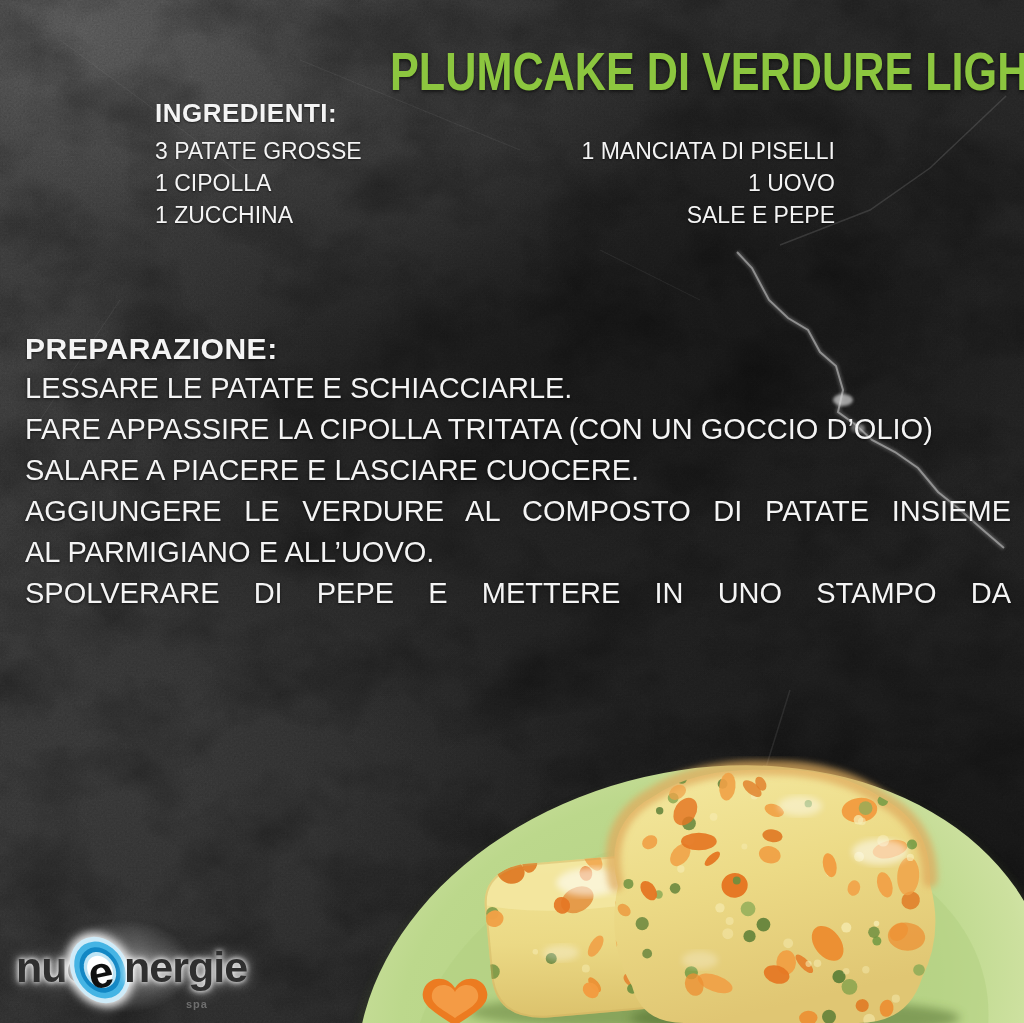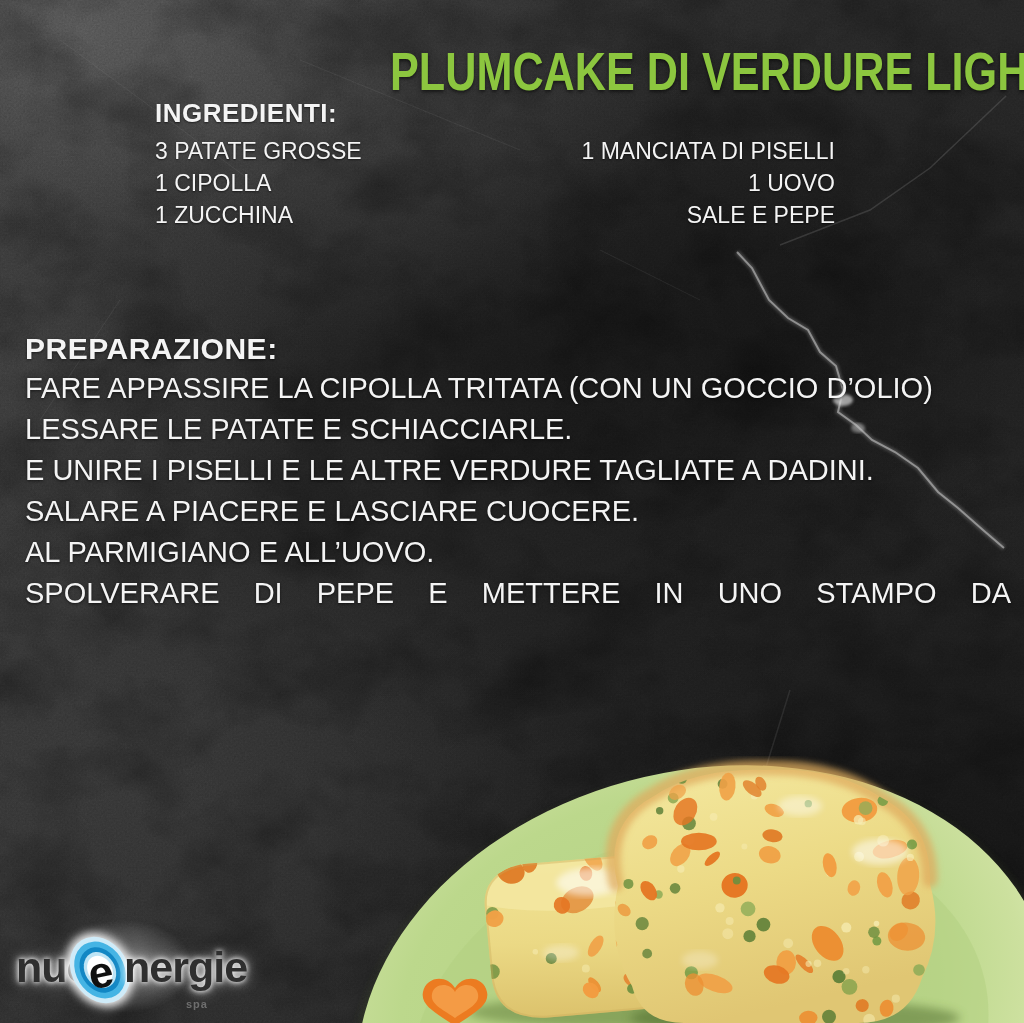--- a/index.html
+++ b/index.html
@@ -102,24 +102,24 @@
           <div class="ing-line">1 MANCIATA DI PISELLI</div>
           <div class="ing-line">1 UOVO</div>
           <div class="ing-line">SALE E PEPE</div>
         </div>
     </div>
   </section>
 
   <section class="preparation">
     <h2>PREPARAZIONE:</h2>
     <div id="prep-lines">
+        <div class="prep-line">LESSARE LE PATATE E SCHIACCIARLE.</div>
         <div class="prep-line">FARE APPASSIRE LA CIPOLLA TRITATA (CON UN GOCCIO D’OLIO)</div>
-        <div class="prep-line">LESSARE LE PATATE E SCHIACCIARLE.</div>
-        <div class="prep-line">E UNIRE I PISELLI E LE ALTRE VERDURE TAGLIATE A DADINI.</div>
         <div class="prep-line">SALARE A PIACERE E LASCIARE CUOCERE.</div>
+        <div class="prep-line just">AGGIUNGERE LE VERDURE AL COMPOSTO DI PATATE INSIEME</div>
         <div class="prep-line">AL PARMIGIANO E ALL’UOVO.</div>
         <div class="prep-line just">SPOLVERARE DI PEPE E METTERE IN UNO STAMPO DA</div>
       </div>
   </section>
 
   <svg class="photo" width="694" height="290" viewBox="330 733 694 290" aria-hidden="true">
     <defs>
       <radialGradient id="pg" cx="46%" cy="42%" r="62%">
         <stop offset="0%" stop-color="#B4D083"></stop>
         <stop offset="62%" stop-color="#BCD88C"></stop>

